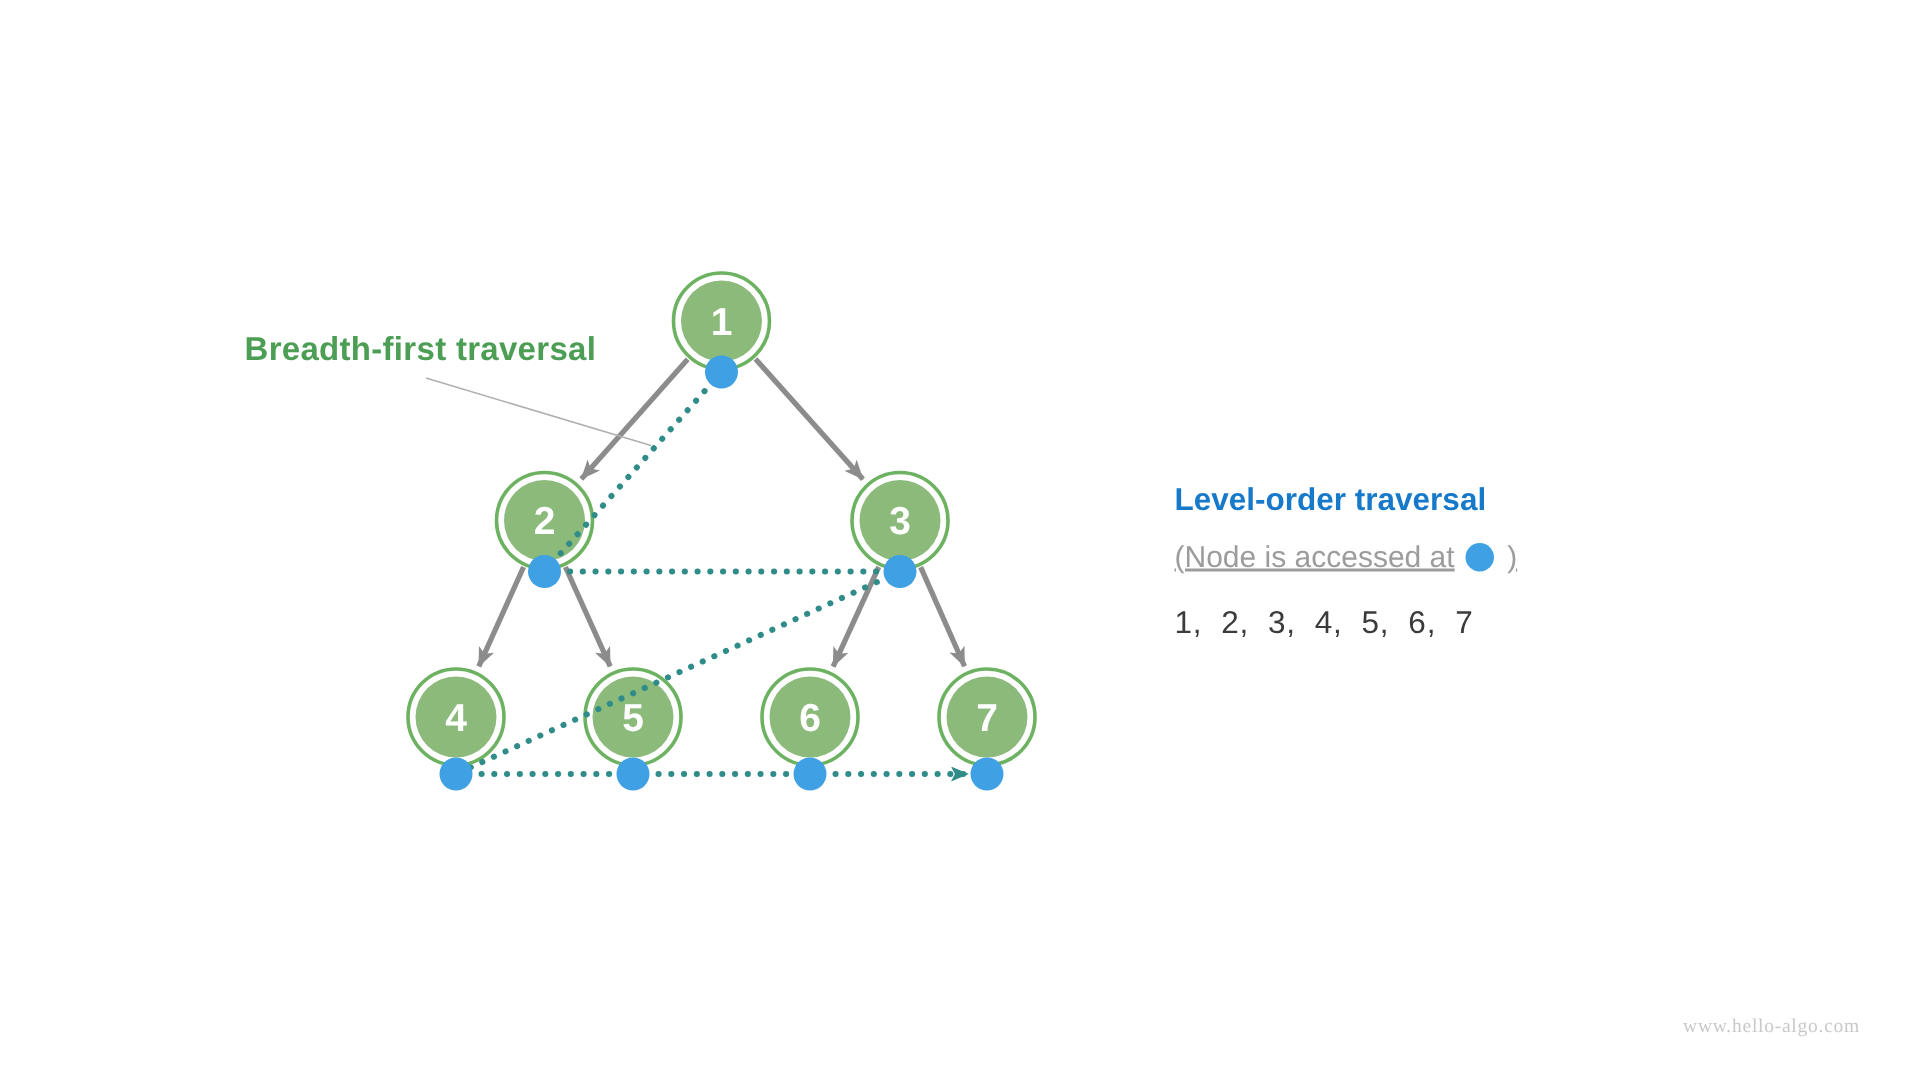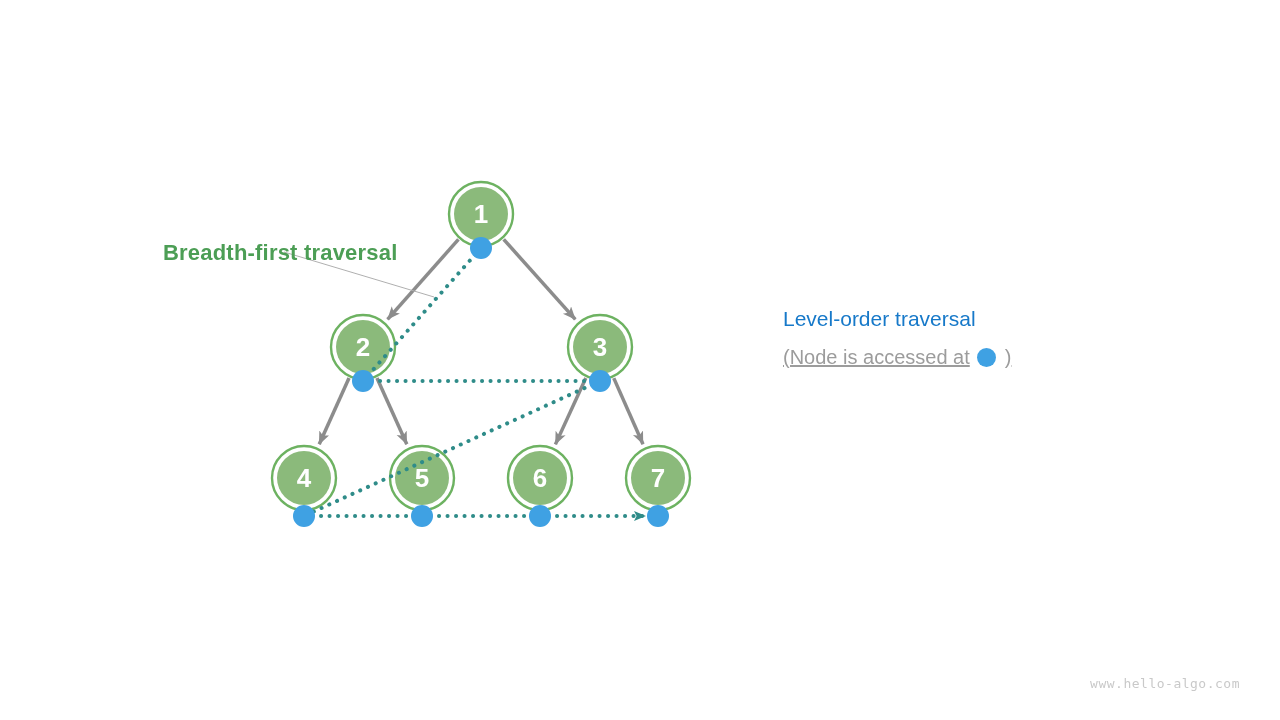--- a/index.html
+++ b/index.html
@@ -3,24 +3,24 @@
 <meta charset="utf-8">
 <style>
   html,body{margin:0;padding:0;background:#e9e9e9;}
   .canvas{
     position:relative;width:1280px;height:720px;background:#ffffff;
     font-family:"Liberation Sans", sans-serif;overflow:hidden;margin:0 auto;
   }
   .diagram-svg{position:absolute;left:0;top:0;}
   .bft-label{
     position:absolute;left:163px;top:220px;
-    font-size:22px;font-weight:700;letter-spacing:0.2px;margin-top:20px;
+    font-size:22px;font-weight:700;letter-spacing:0.2px;
   }
   .panel{position:absolute;left:783px;top:305px;}
-  .panel-title{font-size:21px;font-weight:400;line-height:27px;}
+  .panel-title{font-size:21px;font-weight:700;line-height:27px;margin-top:15px;}
   .panel-note{font-size:20px;line-height:27px;margin-top:12px;white-space:pre;}
   .panel-note .access-dot{
     display:inline-block;width:19px;height:19px;border-radius:50%;
     vertical-align:-3px;margin:0 9px 0 7px;
   }
   .panel-seq{font-size:21px;line-height:26px;margin-top:17px;white-space:pre;letter-spacing:0.5px;}
   .watermark{
     position:absolute;top:676px;right:40px;
     font-family:"DejaVu Sans Mono", monospace;font-size:13px;letter-spacing:0.5px;
   }
@@ -94,17 +94,18 @@
       <circle cx="422" cy="516" r="11" fill="#3FA1E3"></circle>
       <circle cx="540" cy="516" r="11" fill="#3FA1E3"></circle>
       <circle cx="658" cy="516" r="11" fill="#3FA1E3"></circle>
     </svg>
 
   <div class="bft-label" style="color: rgb(76, 158, 85);">Breadth-first traversal</div>
 
   <div class="panel">
     <div class="panel-title" style="color: rgb(23, 121, 201);">Level-order traversal</div>
     <div class="panel-note" style="color: rgb(156, 156, 156); text-decoration: underline;"><span>(Node is accessed at</span><span class="access-dot" style="background: rgb(63, 161, 227);"></span><span>)</span></div>
+    <div class="panel-seq" style="color: rgb(59, 59, 59);">1,  2,  3,  4,  5,  6,  7</div>
   </div>
 
-  <div class="watermark" style="color: rgb(201, 201, 201);">www.hello-algo.com</div>
+  <div class="watermark" style="color: rgb(201, 201, 201); font-family: Liberation Serif, serif;">www.hello-algo.com</div>
 
 </div>
 
 </body></html>

